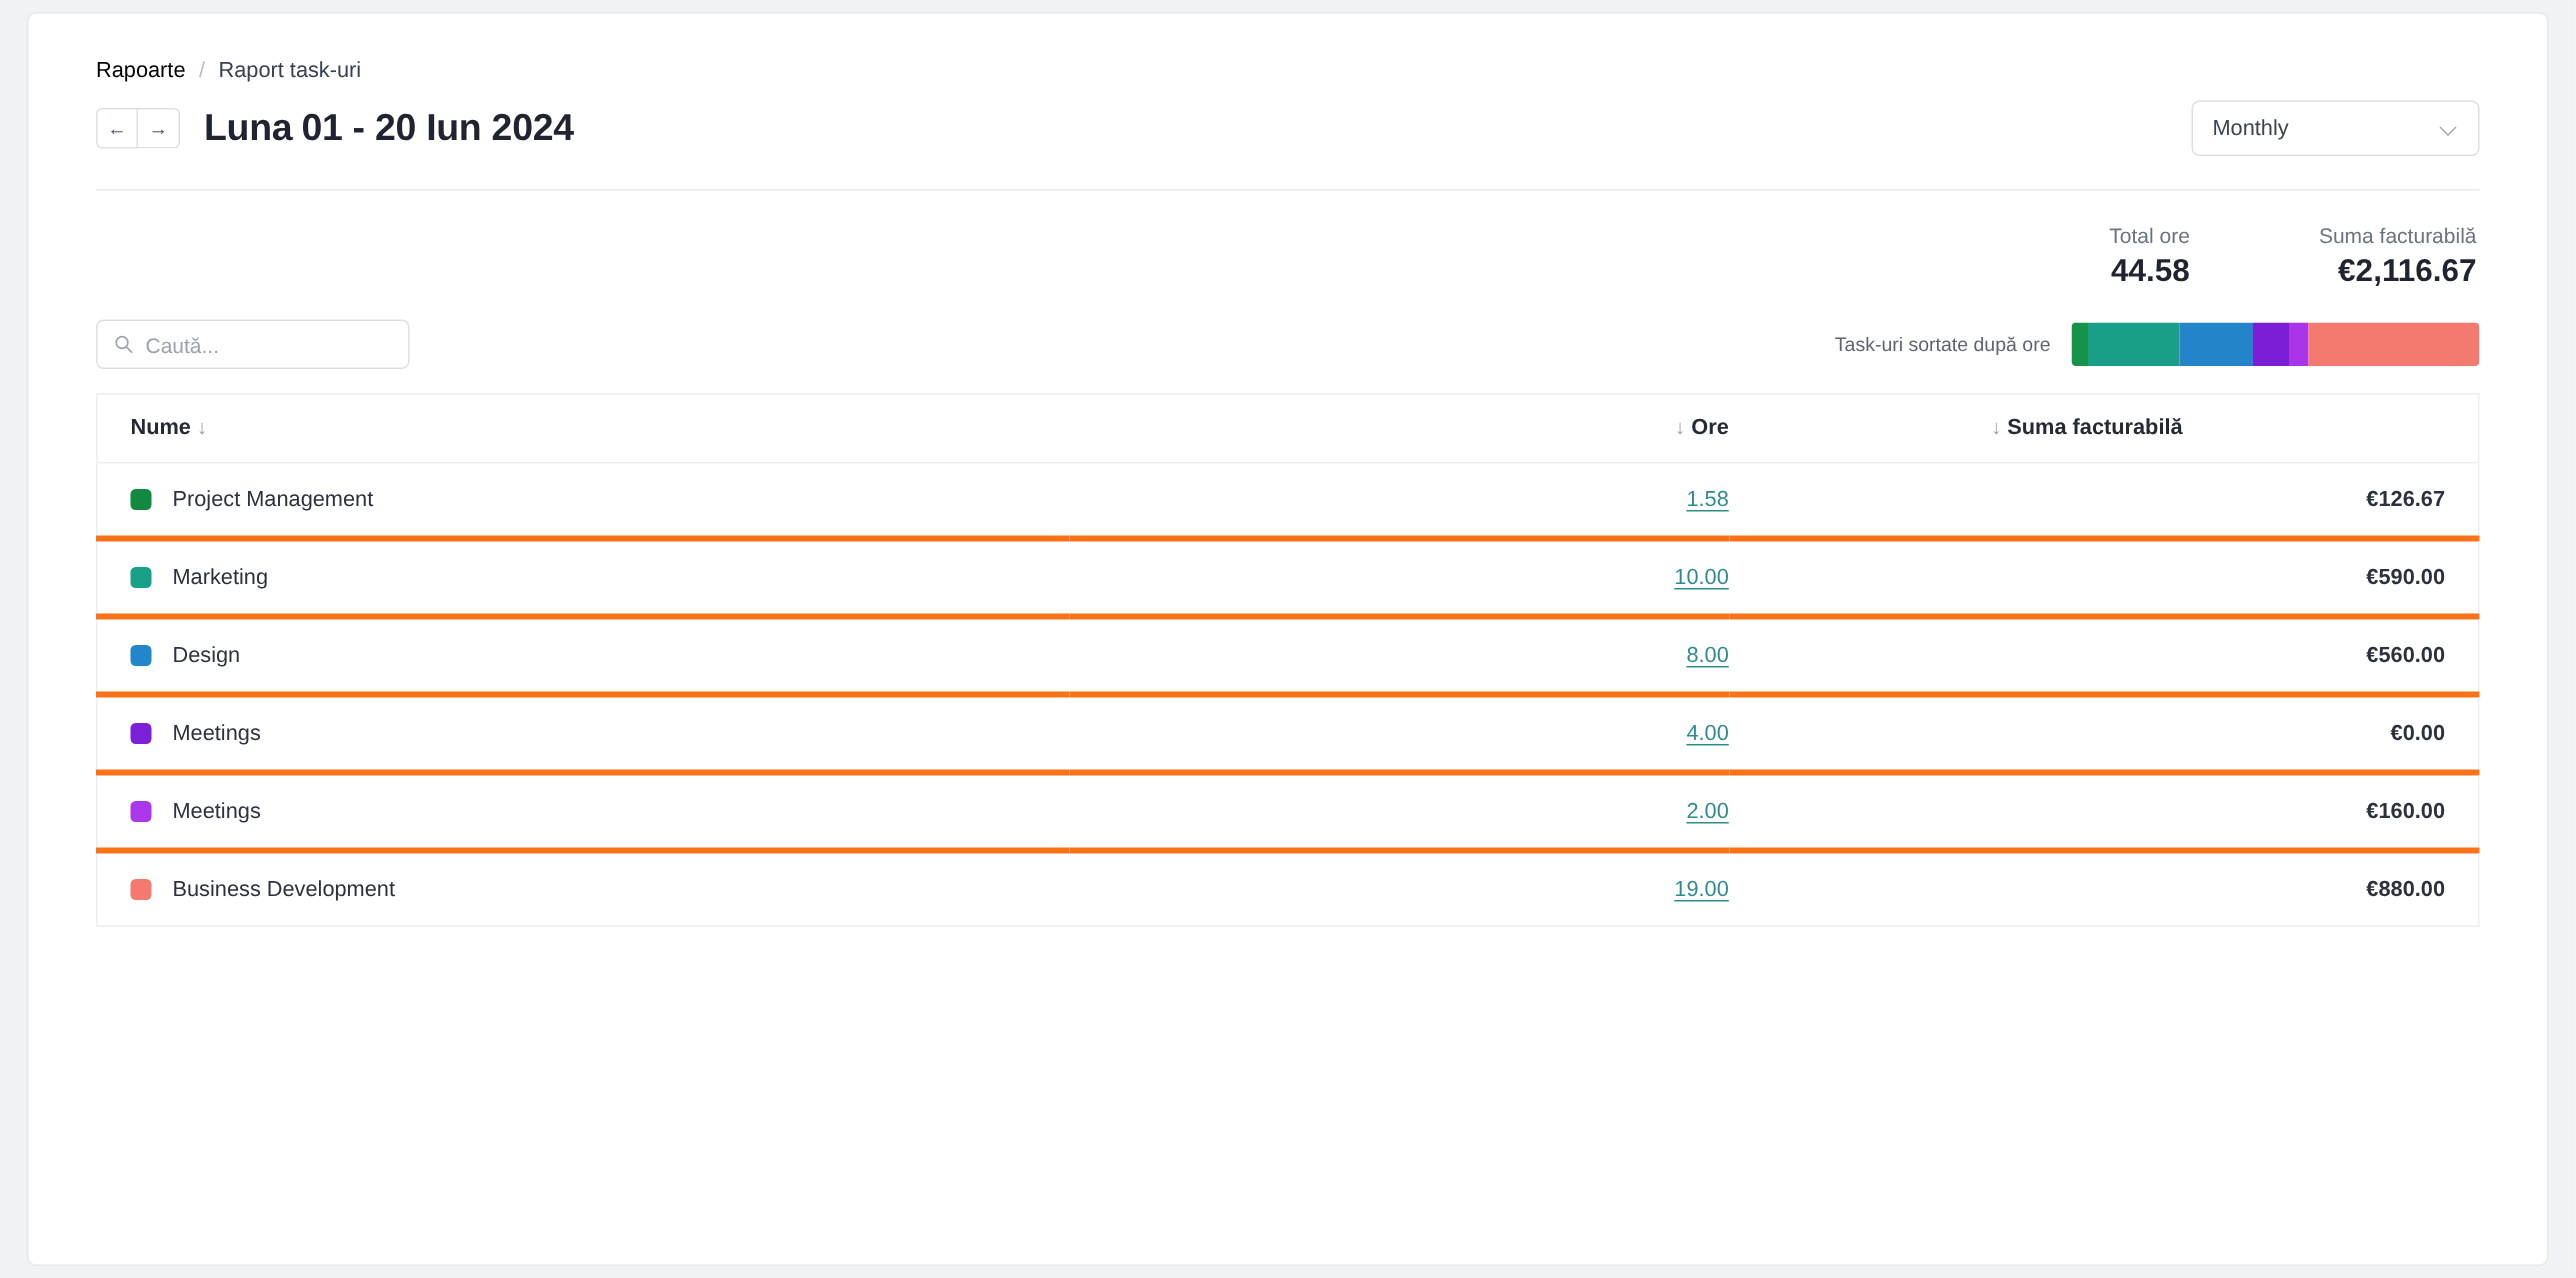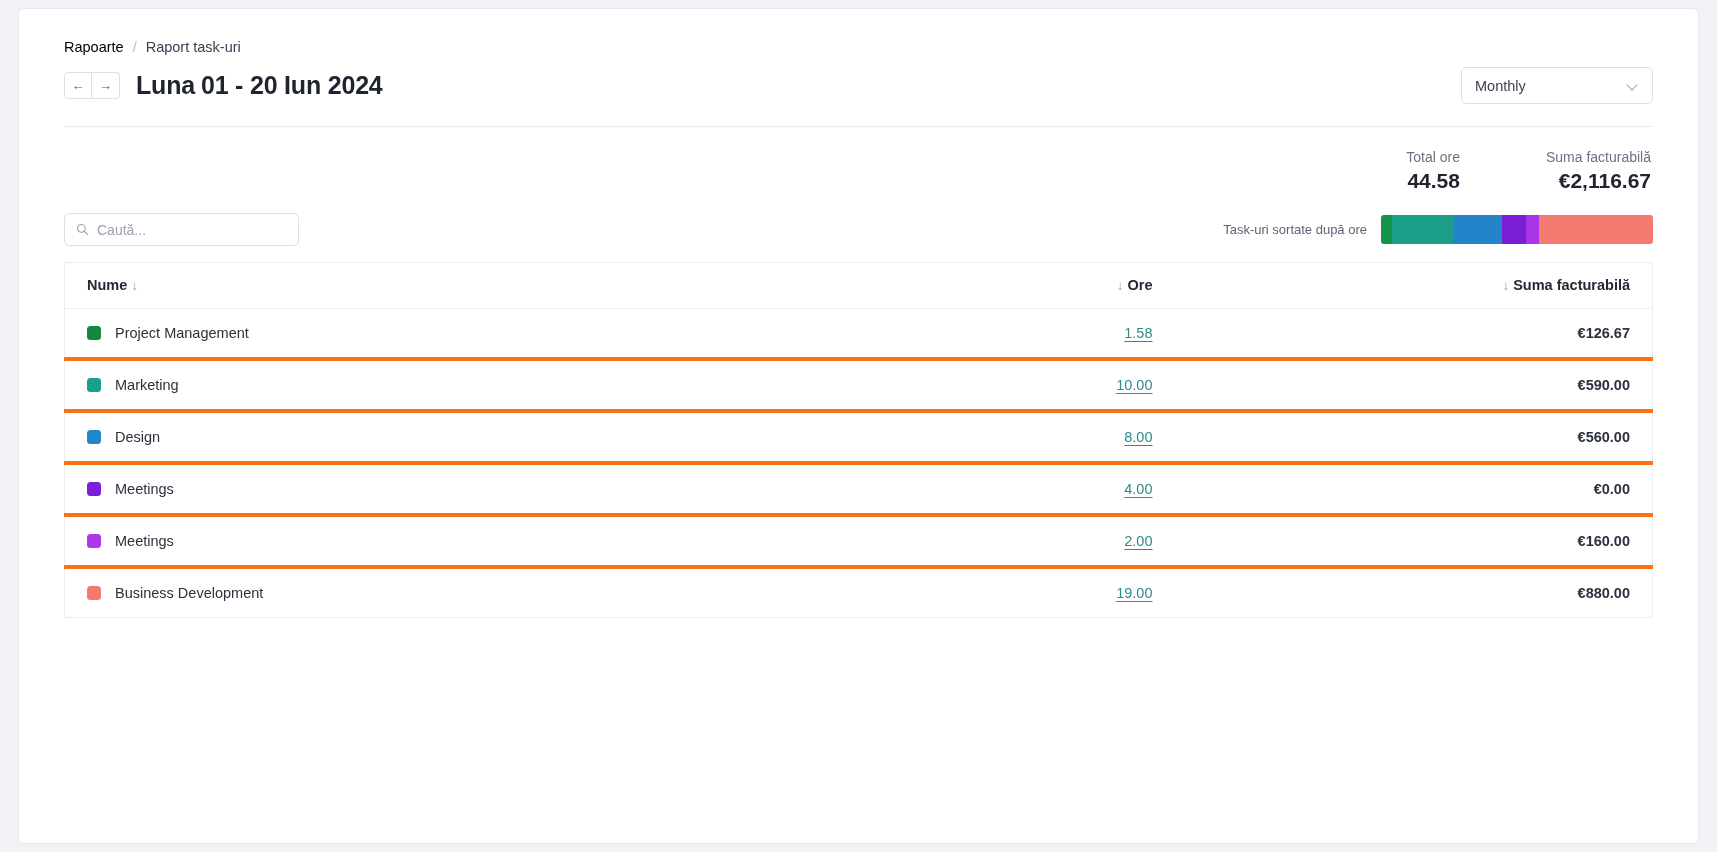--- a/index.html
+++ b/index.html
@@ -132,21 +132,21 @@
   .tab.active { color: #2e8b8b; font-weight: bold; border-bottom-color: #2e8b8b; }
 
   
   .toolbar {
     display: flex;
     align-items: center;
     justify-content: space-between;
     margin-top: 20px;
   }
   .search-box {
-    width: 235px;
+    width: 209px;
     height: 33px;
     border: 1px solid #dcdfe4;
     border-radius: 5px;
     display: flex;
     align-items: center;
     gap: 8px;
     padding: 0 11px;
     background: #fff;
   }
   .search-box svg { flex: 0 0 auto; }
@@ -184,21 +184,21 @@
     font-size: 14.5px;
     font-weight: bold;
     color: #242a35;
     padding: 14px 0 15px 0;
     border-bottom: 1px solid #eceef1;
     background: #ffffff;
     white-space: nowrap;
   }
   .th-name { text-align: left; padding-left: 22px !important; }
   .th-hours { text-align: right; padding-right: 0 !important; width: 440px; }
-  .th-amount { text-align: right; padding-right: 22px !important; width: 500px; }
+  .th-amount { padding-right: 22px !important; width: 500px; }
 
   .sort-arrow { color: #9aa1ad; font-weight: normal; font-size: 13.5px; }
 
   .data-table tbody td {
     padding: 16px 0;
     border-bottom: 4px solid #f97316;
     font-size: 14.5px;
     color: #2b313d;
     background: #ffffff;
   }

